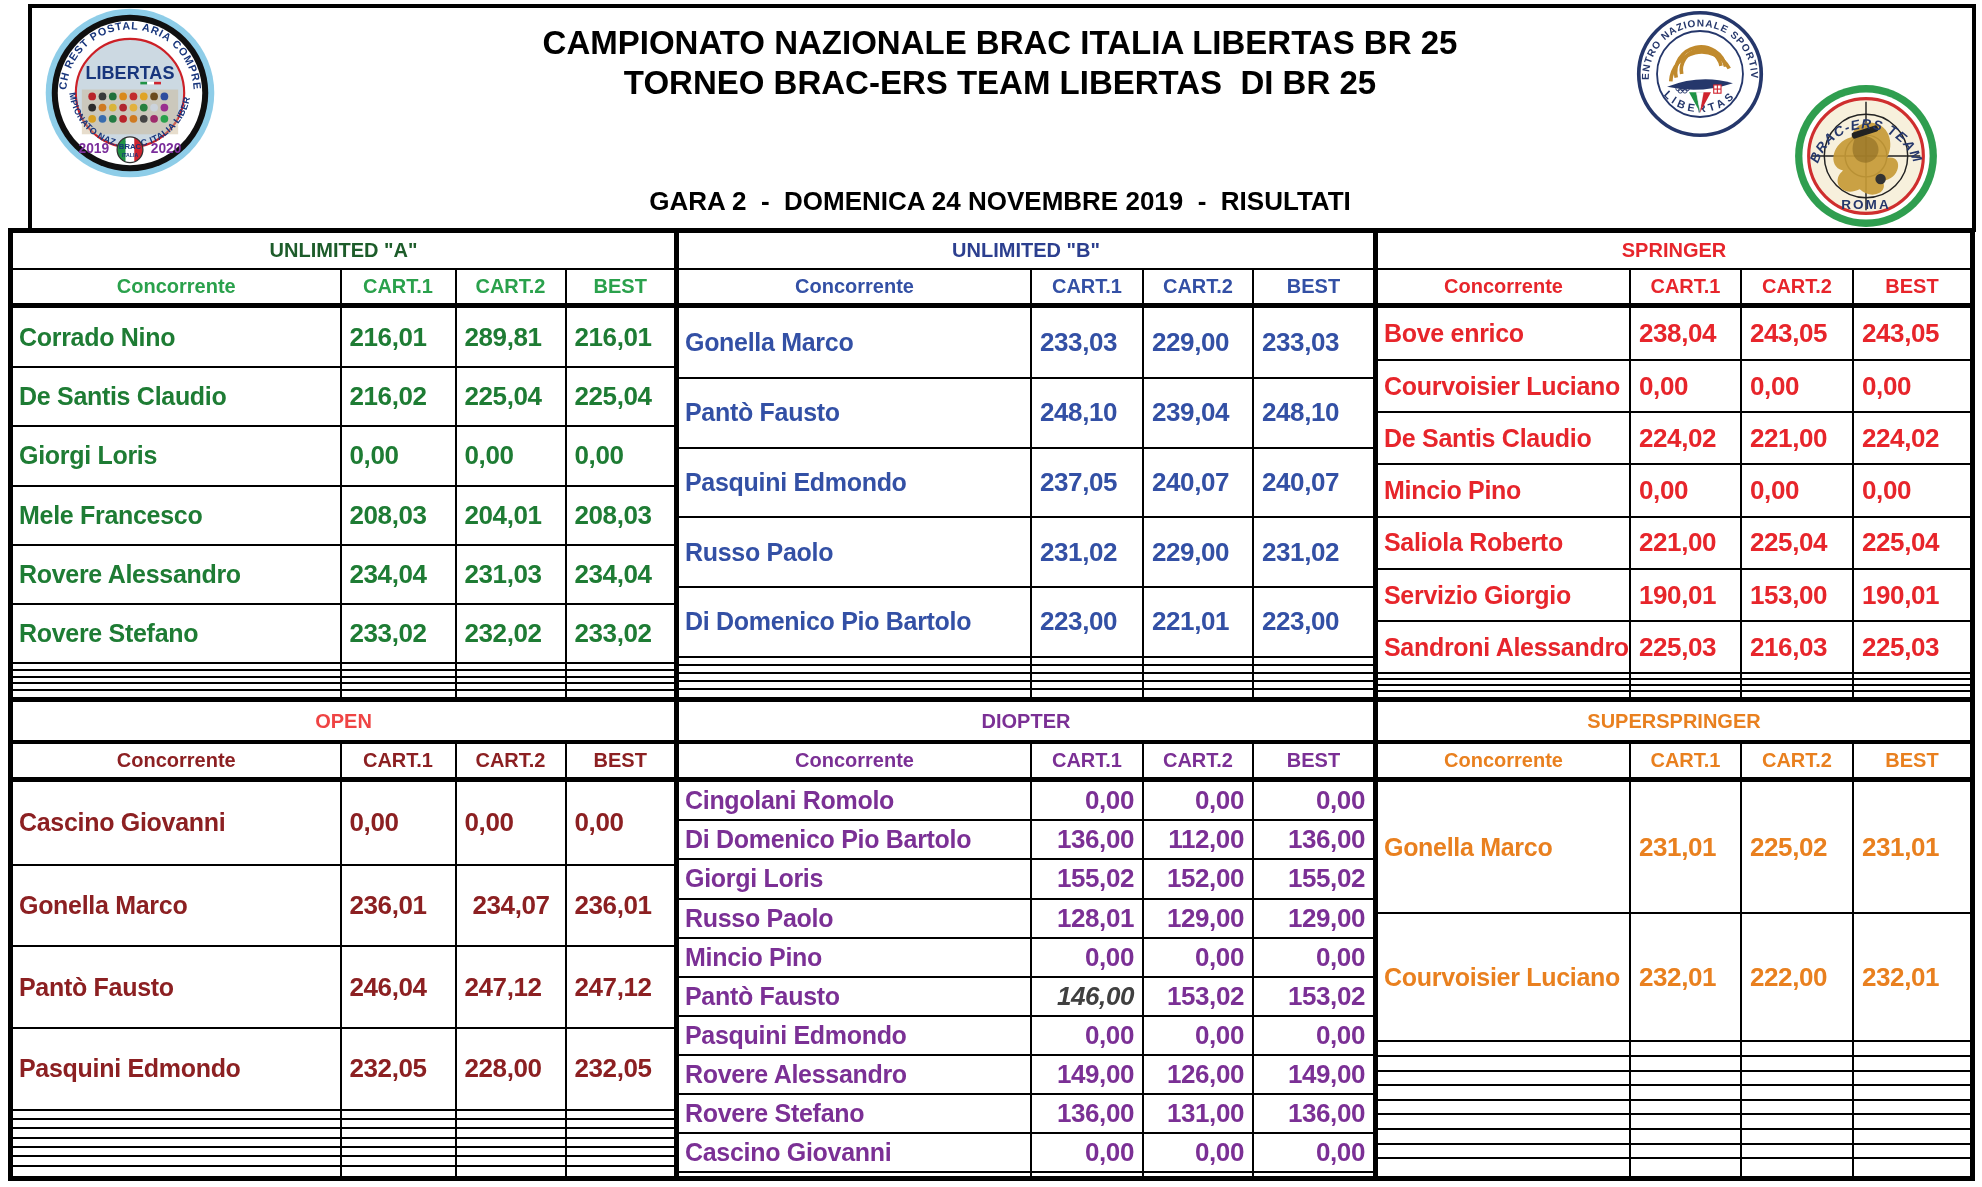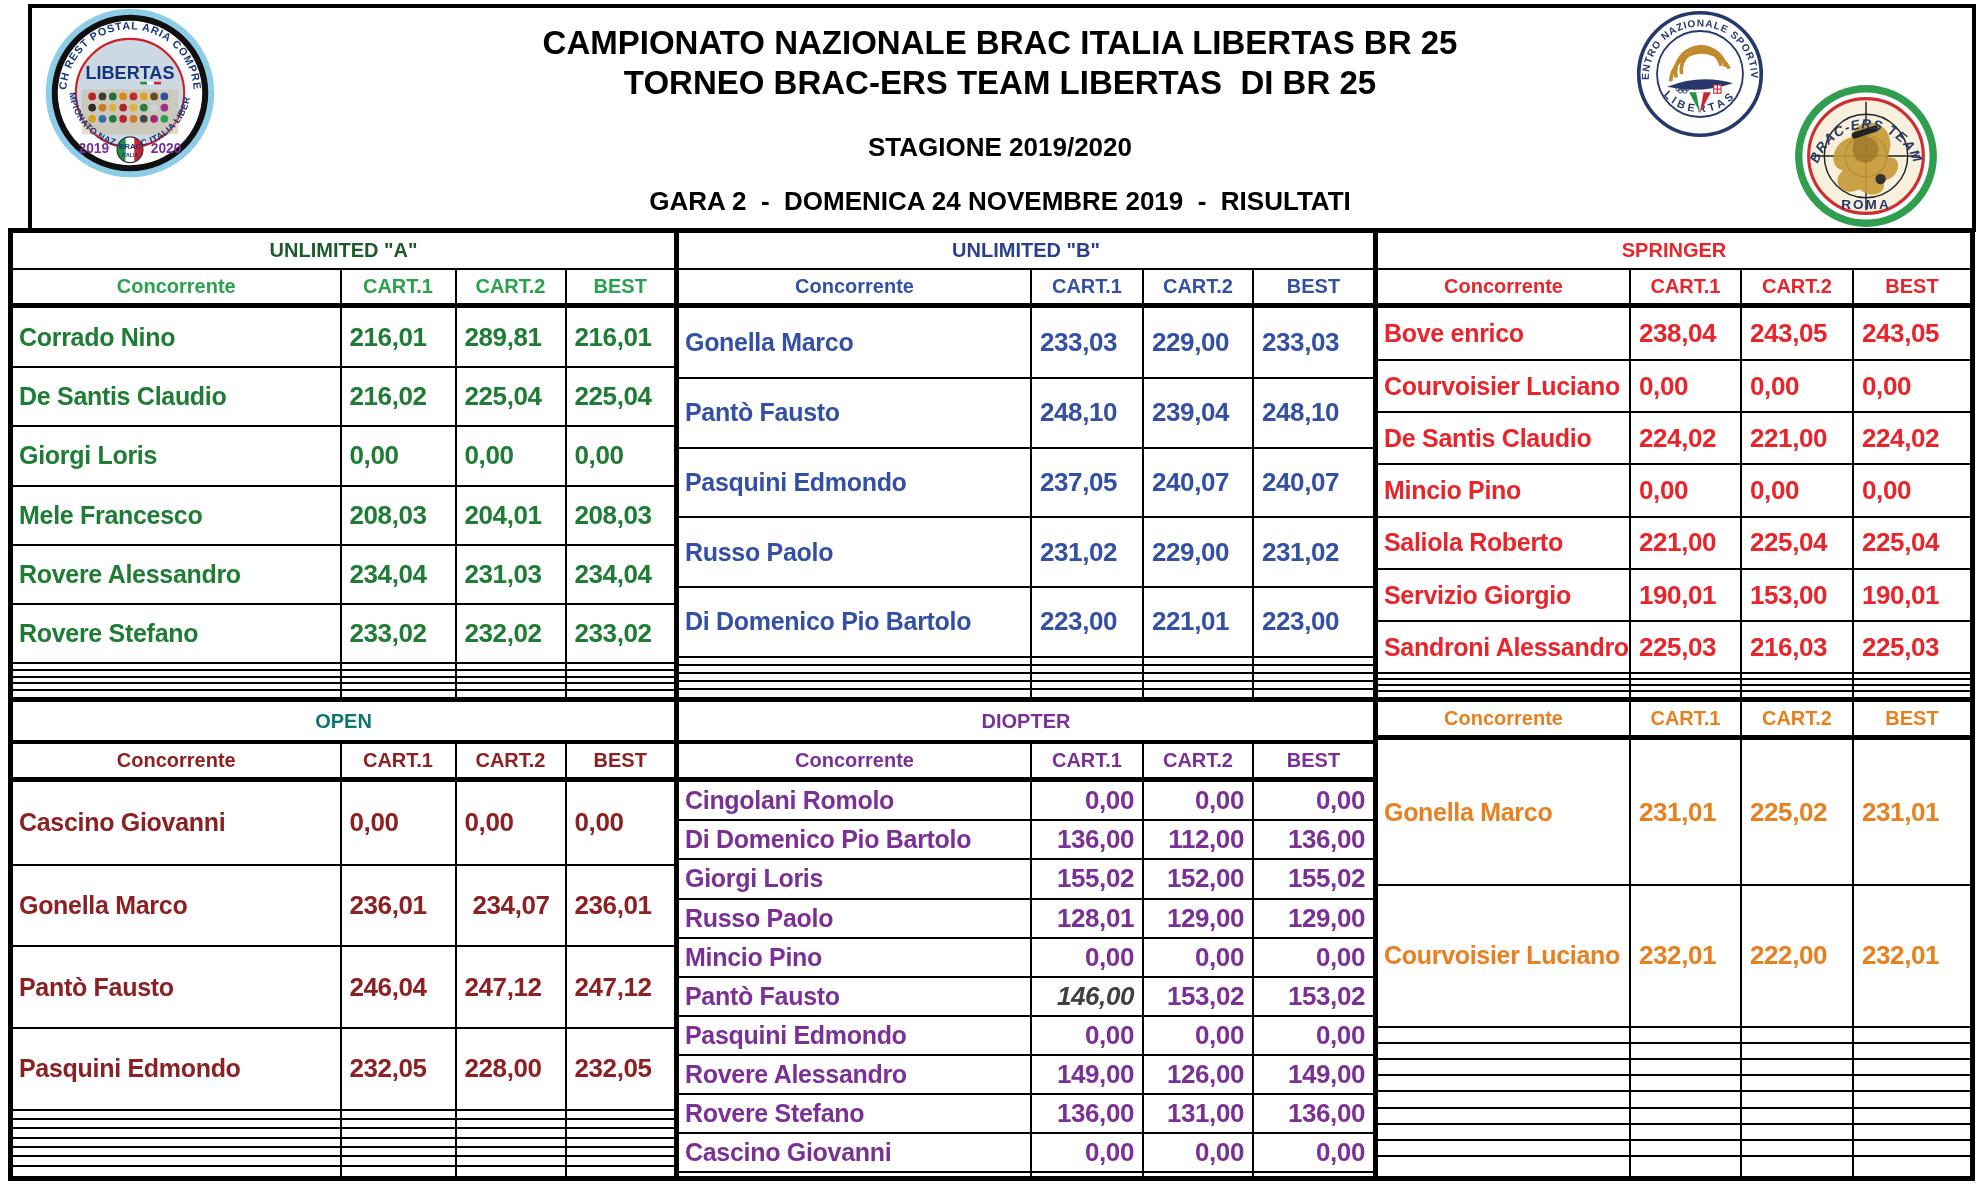--- a/index.html
+++ b/index.html
@@ -96,21 +96,20 @@
       <rect x="95" y="151" width="10" height="30" fill="#ffffff"></rect>
       <rect x="105" y="151" width="10" height="30" fill="#d0232e"></rect>
     </g>
     <circle cx="100" cy="166" r="15" fill="none" stroke="#333" stroke-width="1.5"></circle>
     <text x="100" y="165" text-anchor="middle" font-size="9" font-weight="bold" fill="#17357c">BRAC</text>
     <text x="100" y="174" text-anchor="middle" font-size="6" font-weight="bold" fill="#17357c">ITALIA</text>
   </svg>
 
   <div class="title-line t1">CAMPIONATO NAZIONALE BRAC ITALIA LIBERTAS BR 25</div>
   <div class="title-line t2">TORNEO BRAC-ERS TEAM LIBERTAS  DI BR 25</div>
-  <div class="title-line t3">STAGIONE 2019/2020</div>
   <div class="title-line t4">GARA 2  -  DOMENICA 24 NOVEMBRE 2019  -  RISULTATI</div>
 
   <svg class="logo" style="left:1636px;top:10px" width="128" height="128" viewBox="0 0 140 140">
     <circle cx="70" cy="70" r="67" fill="#ffffff" stroke="#25376b" stroke-width="4"></circle>
     <circle cx="70" cy="70" r="47" fill="#ffffff" stroke="#25376b" stroke-width="2"></circle>
     <defs>
       <path id="cns-top" d="M 14,74 A 56,56 0 0 1 126,74" fill="none"></path>
       <path id="cns-bot" d="M 20,74 A 52,52 0 0 0 120,74" fill="none"></path>
     </defs>
     <text font-size="11" font-weight="bold" fill="#25376b" letter-spacing="1">
@@ -420,21 +419,21 @@
 
   <table class="sec band-bottom no-top" style="left:8px;top:702px;width:671px;height:479px">
     <colgroup>
         <col style="width:330px">
         <col style="width:115px">
         <col style="width:110px">
         <col>
       </colgroup>
     <thead>
       <tr class="row-title">
-        <td colspan="4" class="sec-title" style="color: #0f766e;">OPEN</td>
+        <td colspan="4" class="sec-title" style="color: #ef4444;">OPEN</td>
       </tr>
       <tr class="row-cols">
         <th style="color: rgb(140, 32, 34);">Concorrente</th>
         <th style="color: rgb(140, 32, 34);">CART.1</th>
         <th style="color: rgb(140, 32, 34);">CART.2</th>
         <th style="color: rgb(140, 32, 34);">BEST</th>
       </tr>
     </thead>
     <tbody>
         <tr>
@@ -595,20 +594,23 @@
   </table>
 
   <table class="sec band-bottom no-top no-left" style="left:1378px;top:702px;width:597px;height:479px">
     <colgroup>
         <col style="width:252px">
         <col style="width:111px">
         <col style="width:112px">
         <col>
       </colgroup>
     <thead>
+      <tr class="row-title">
+        <td colspan="4" class="sec-title" style="color: rgb(233, 128, 31);">SUPERSPRINGER</td>
+      </tr>
       <tr class="row-cols">
         <th style="color: rgb(233, 128, 31);">Concorrente</th>
         <th style="color: rgb(233, 128, 31);">CART.1</th>
         <th style="color: rgb(233, 128, 31);">CART.2</th>
         <th style="color: rgb(233, 128, 31);">BEST</th>
       </tr>
     </thead>
     <tbody>
         <tr>
           <td class="name" style="color: rgb(233, 128, 31);">Gonella Marco</td>

